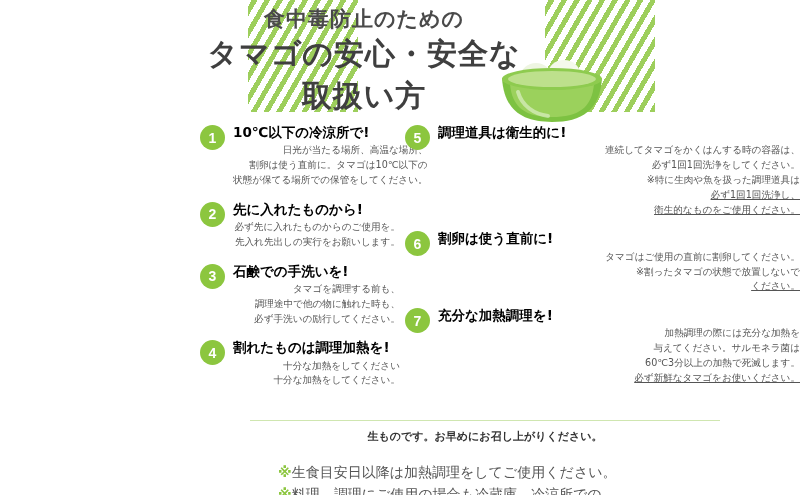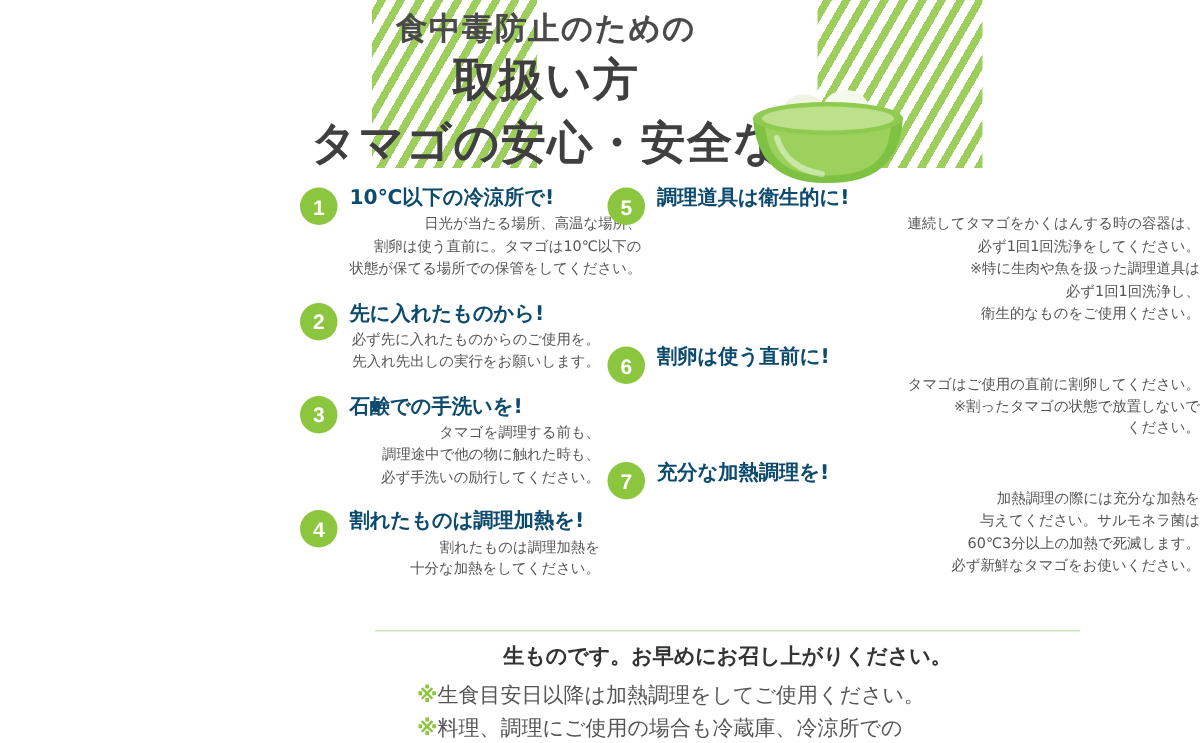--- a/index.html
+++ b/index.html
@@ -106,47 +106,47 @@
     align-items: center;
     justify-content: center;
     margin-right: 8px;
     margin-top: 1px;
     font-family: "Liberation Sans", sans-serif;
   }
   .item-body { flex: 1 1 auto; }
   .item-title {
     font-size: 13.5px;
     font-weight: bold;
-    color: #0c4a6e;
+    color: #000000;
     line-height: 1.2;
     margin-bottom: 3px;
   }
   .item-lines {
     font-size: 9.6px;
     color: #555555;
     line-height: 1.55;
   }
   .item-lines div { white-space: nowrap; text-align: right; }
-  .indent { padding-left: 11px; }
+  .indent { padding-left: 11px; text-decoration: underline; }
 
   
   .footer {
     position: absolute;
     left: 250px;
     top: 420px;
     width: 470px;
     border-top: 1px solid #cfe6b0;
     padding-top: 8px;
   }
   .footer-title {
-    font-size: 14px;
+    font-size: 11px;
     font-weight: bold;
     color: #333333;
     text-align: center;
-    margin-bottom: 6px;
+    margin-bottom: 17px;
   }
   .footer-line {
     font-size: 14px;
     color: #555555;
     line-height: 1.6;
     padding-left: 28px;
   }
   .footer-line .mark { color: #8cc63f; font-weight: bold; }
   .footer-line .sub { padding-left: 14px; display: block; }
 </style>
@@ -154,22 +154,22 @@
 <body>
 
 <div class="poster">
 
   <div class="header">
     <div class="stripe left"></div>
     <div class="stripe right"></div>
 
     <div class="header-text">
       <div class="title-small">食中毒防止のための</div>
+      <div class="title-big">タマゴの安心・安全な</div>
       <div class="title-big">取扱い方</div>
-      <div class="title-big">タマゴの安心・安全な</div>
     </div>
 
     <div class="bowl-wrap">
       <svg width="128" height="76" viewBox="0 0 128 76" xmlns="http://www.w3.org/2000/svg">
 
         <ellipse cx="48" cy="28" rx="15" ry="13" fill="#eef5e2"></ellipse>
         <ellipse cx="76" cy="26" rx="16" ry="14" fill="#f4f9ec"></ellipse>
         <ellipse cx="62" cy="34" rx="17" ry="14" fill="#e2efcf"></ellipse>
 
         <path d="M14 30 L114 30 C112 62 94 74 64 74 C34 74 16 62 14 30 Z" fill="#7dc242"></path>
@@ -220,21 +220,21 @@
             <div>必ず手洗いの励行してください。</div>
           </div>
         </div>
       </div>
 
       <div class="item">
         <div class="num" style="background: rgb(140, 198, 63);">4</div>
         <div class="item-body">
           <div class="item-title">割れたものは調理加熱を!</div>
           <div class="item-lines">
-            <div>割れたものは調理加熱を</div>
+            <div>十分な加熱をしてください</div>
             <div>十分な加熱をしてください。</div>
           </div>
         </div>
       </div>
 
     </div>
 
     <div class="col right">
 
       <div class="item">

